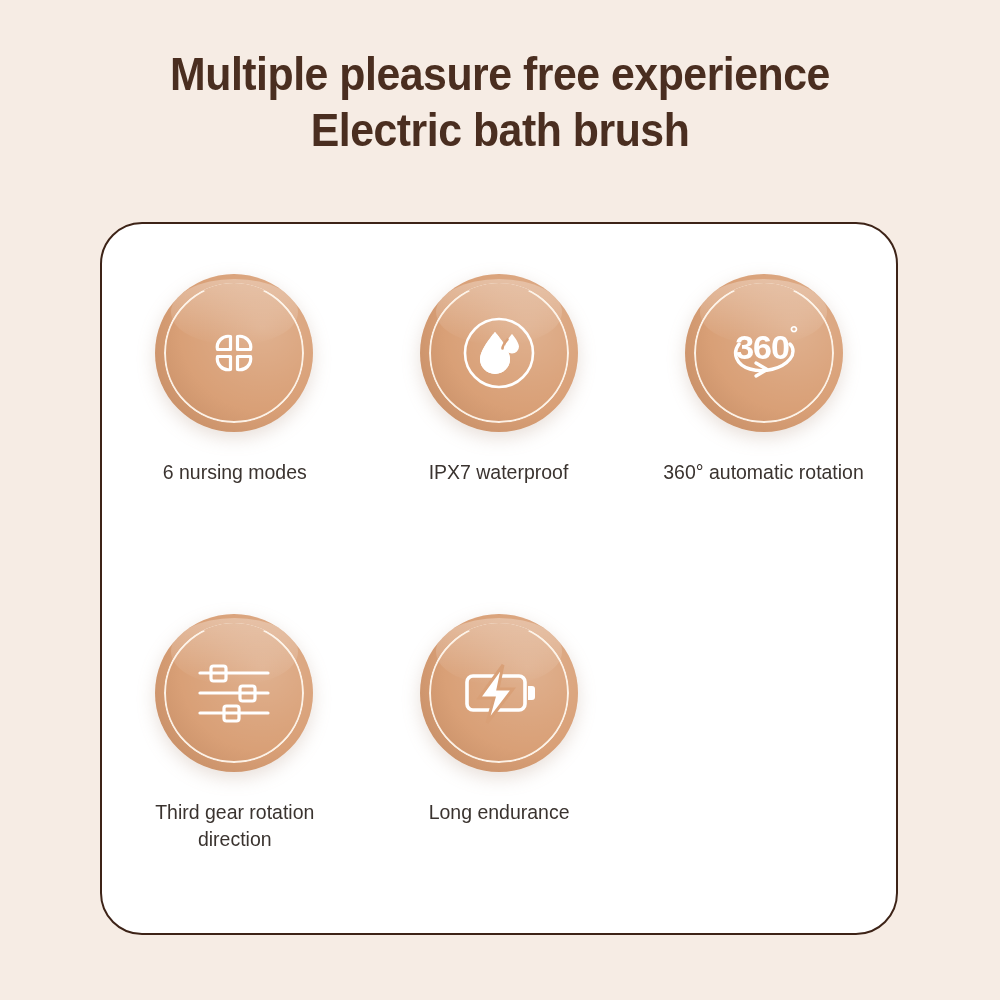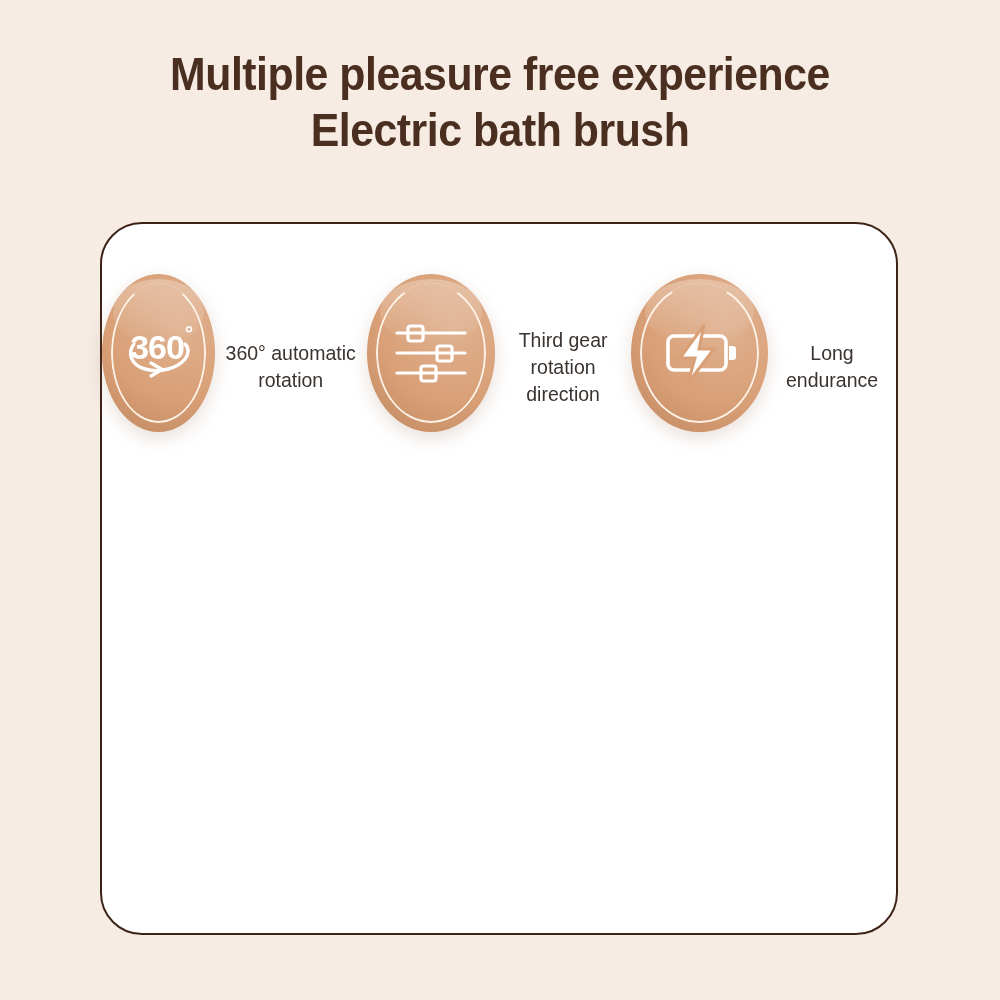--- a/index.html
+++ b/index.html
@@ -58,21 +58,21 @@
     display: grid;
     grid-template-columns: repeat(3, 1fr);
     grid-template-rows: repeat(2, 1fr);
     align-items: start;
     padding-top: 30px;
     box-sizing: border-box;
   }
 
   .feature {
     display: flex;
-    flex-direction: row;
+    flex-direction: column;
     align-items: center;
     justify-content: flex-start;
     padding-top: 20px;
   }
 
   
   .orb-wrap {
     position: relative;
     width: 158px;
     height: 158px;
@@ -160,21 +160,52 @@
 <body>
 
 <div class="heading">
   <span class="line">Multiple pleasure free experience</span>
   <span class="line">Electric bath brush</span>
 </div>
 
 <div class="card">
   <div class="grid">
 
-
+    <div class="feature">
+      <div class="orb-wrap">
+        <div class="orb"></div>
+        <div class="ring"></div>
+        <div class="glyph">
+          <svg width="74" height="74" viewBox="0 0 74 74" fill="none">
+            <path d="M33.5 33.5 H20.5 A11 11 0 0 1 33.5 20.5 Z" stroke="#fff" stroke-width="3.2" stroke-linejoin="round"></path>
+            <path d="M40.5 33.5 H53.5 A11 11 0 0 0 40.5 20.5 Z" stroke="#fff" stroke-width="3.2" stroke-linejoin="round"></path>
+            <path d="M33.5 40.5 H20.5 A11 11 0 0 0 33.5 53.5 Z" stroke="#fff" stroke-width="3.2" stroke-linejoin="round"></path>
+            <path d="M40.5 40.5 H53.5 A11 11 0 0 1 40.5 53.5 Z" stroke="#fff" stroke-width="3.2" stroke-linejoin="round"></path>
+          </svg>
+        </div>
+      </div>
+      <div class="caption">6 nursing modes</div>
+    </div>
+
+    <div class="feature">
+      <div class="orb-wrap">
+        <div class="orb"></div>
+        <div class="ring"></div>
+        <div class="glyph">
+          <svg width="104" height="104" viewBox="0 0 104 104" fill="none">
+            <circle cx="52" cy="52" r="34" stroke="#fff" stroke-width="2.6"></circle>
+            <path d="M48 31 C48 31 33 48 33 58 A15 15 0 0 0 63 58 C63 48 48 31 48 31 Z" fill="#fff"></path>
+            <path d="M65 33 C65 33 58 41 58 45.6 A7 7 0 0 0 72 45.6 C72 41 65 33 65 33 Z" fill="#fff"></path>
+            <path d="M48 31 C48 31 33 48 33 58 A15 15 0 0 0 63 58 C63 48 48 31 48 31 Z" fill="#fff" stroke="#d9a077" stroke-width="0"></path>
+            <path d="M60.5 38.5 C57 42.5 55.5 45 55.5 47.5" stroke="#d9a077" stroke-width="2.6" stroke-linecap="round"></path>
+          </svg>
+        </div>
+      </div>
+      <div class="caption">IPX7 waterproof</div>
+    </div>
 
     <div class="feature">
       <div class="orb-wrap">
         <div class="orb"></div>
         <div class="ring"></div>
         <div class="glyph">
           <svg width="104" height="104" viewBox="0 0 104 104" fill="none">
             <text id="g360-text" x="50" y="58" text-anchor="middle" fill="#fff" font-family="Liberation Sans, sans-serif" font-size="34" font-weight="bold" letter-spacing="-1">360</text>
             <text id="g360-deg" x="82" y="39" text-anchor="middle" fill="#fff" font-family="Liberation Sans, sans-serif" font-size="21" font-weight="bold">°</text>
             <path d="M27 43 C20 52 24 64 38 68 C52 72 70 68 78 58 C82 53 82 47 78 43" stroke="#fff" stroke-width="3.4" stroke-linecap="round" fill="none"></path>

